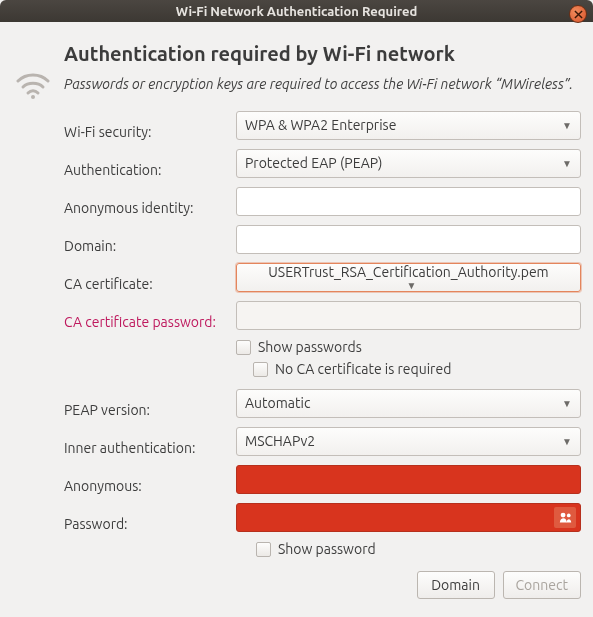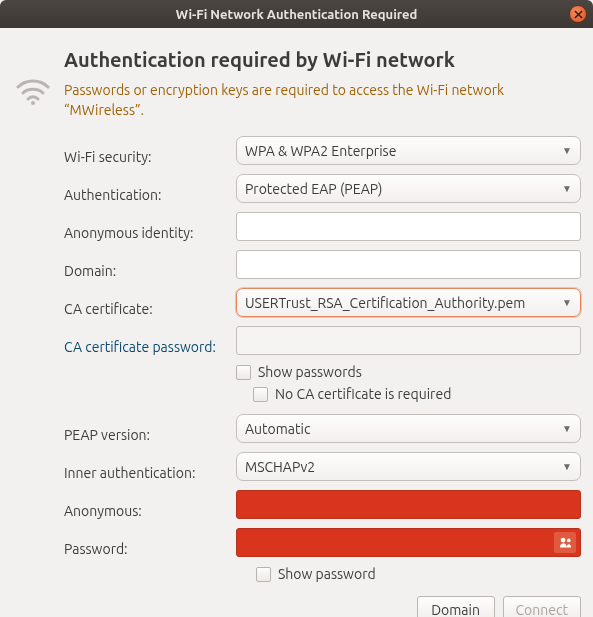--- a/index.html
+++ b/index.html
@@ -7,21 +7,21 @@
     margin: 0;
     font-family: Ubuntu, "Segoe UI", sans-serif;
     font-size: 14px;
     color: #3c3c3c;
     background: #f2f1f0;
     width: 593px;
     height: 617px;
     overflow: hidden;
   }
   .titlebar {
-    height: 28px;
+    height: 22px;
     background: linear-gradient(#4b4641, #3c3833);
     border-top-left-radius: 6px;
     border-top-right-radius: 6px;
     display: flex;
     align-items: center;
     justify-content: center;
     position: relative;
     color: #e6e3df;
     font-weight: bold;
     font-size: 13px;
@@ -59,59 +59,60 @@
   }
   h1.heading {
     font-size: 20px;
     font-weight: bold;
     margin: 2px 0 10px 0;
     color: #3c3c3c;
   }
   p.subtext {
     margin: 0 0 16px 0;
     line-height: 1.4;
-    color: #a16207;
+    color: #404040;
+    font-style: italic;
   }
   .form { }
   .row {
     display: flex;
     align-items: flex-end;
     margin-bottom: 9px;
     min-height: 29px;
   }
   .row .label {
     width: 172px;
     padding-right: 6px;
     color: #3c3c3c;
   }
-  .row .label.disabled { color: #0c4a6e; }
+  .row .label.disabled { color: #be185d; }
   .row .field { flex: 1; }
   .combo, .txt, .pwd {
     width: 100%;
     height: 29px;
     border: 1px solid #c3beb9;
     border-radius: 3px;
     background: #ffffff;
     display: flex;
     align-items: center;
     padding: 0 8px;
     font-size: 14px;
     color: #3c3c3c;
     position: relative;
   }
   .combo {
     background: linear-gradient(#fdfdfc, #f2f0ee);
     justify-content: space-between;
     cursor: pointer;
-    border-radius: 7px;
   }
   .combo .chev { color: #6d6b68; font-size: 10px; margin-left: 6px; }
   .combo.highlighted {
     border: 1px solid #e4855c;
     box-shadow: 0 0 0 1px rgba(228,133,92,0.4);
+    flex-direction: column;
   }
   .txt.disabled { background: #f6f4f2; }
   .txt.invalid, .pwd.invalid {
     background: #d8341e;
     border-color: #b6301d;
   }
   .pwd {
     display: flex;
     justify-content: flex-end;
     padding-right: 4px;
@@ -121,21 +122,21 @@
     height: 21px;
     background: #df5a3f;
     border-radius: 2px;
     display: flex;
     align-items: center;
     justify-content: center;
     color: #fff;
   }
   .checkrow {
     display: flex;
-    align-items: center;
+    align-items: flex-end;
     margin-left: 172px;
     margin-bottom: 6px;
     gap: 7px;
   }
   .checkbox {
     width: 15px;
     height: 15px;
     border: 1px solid #b9b4af;
     border-radius: 2px;
     background: linear-gradient(#fdfdfc,#ece9e6);

